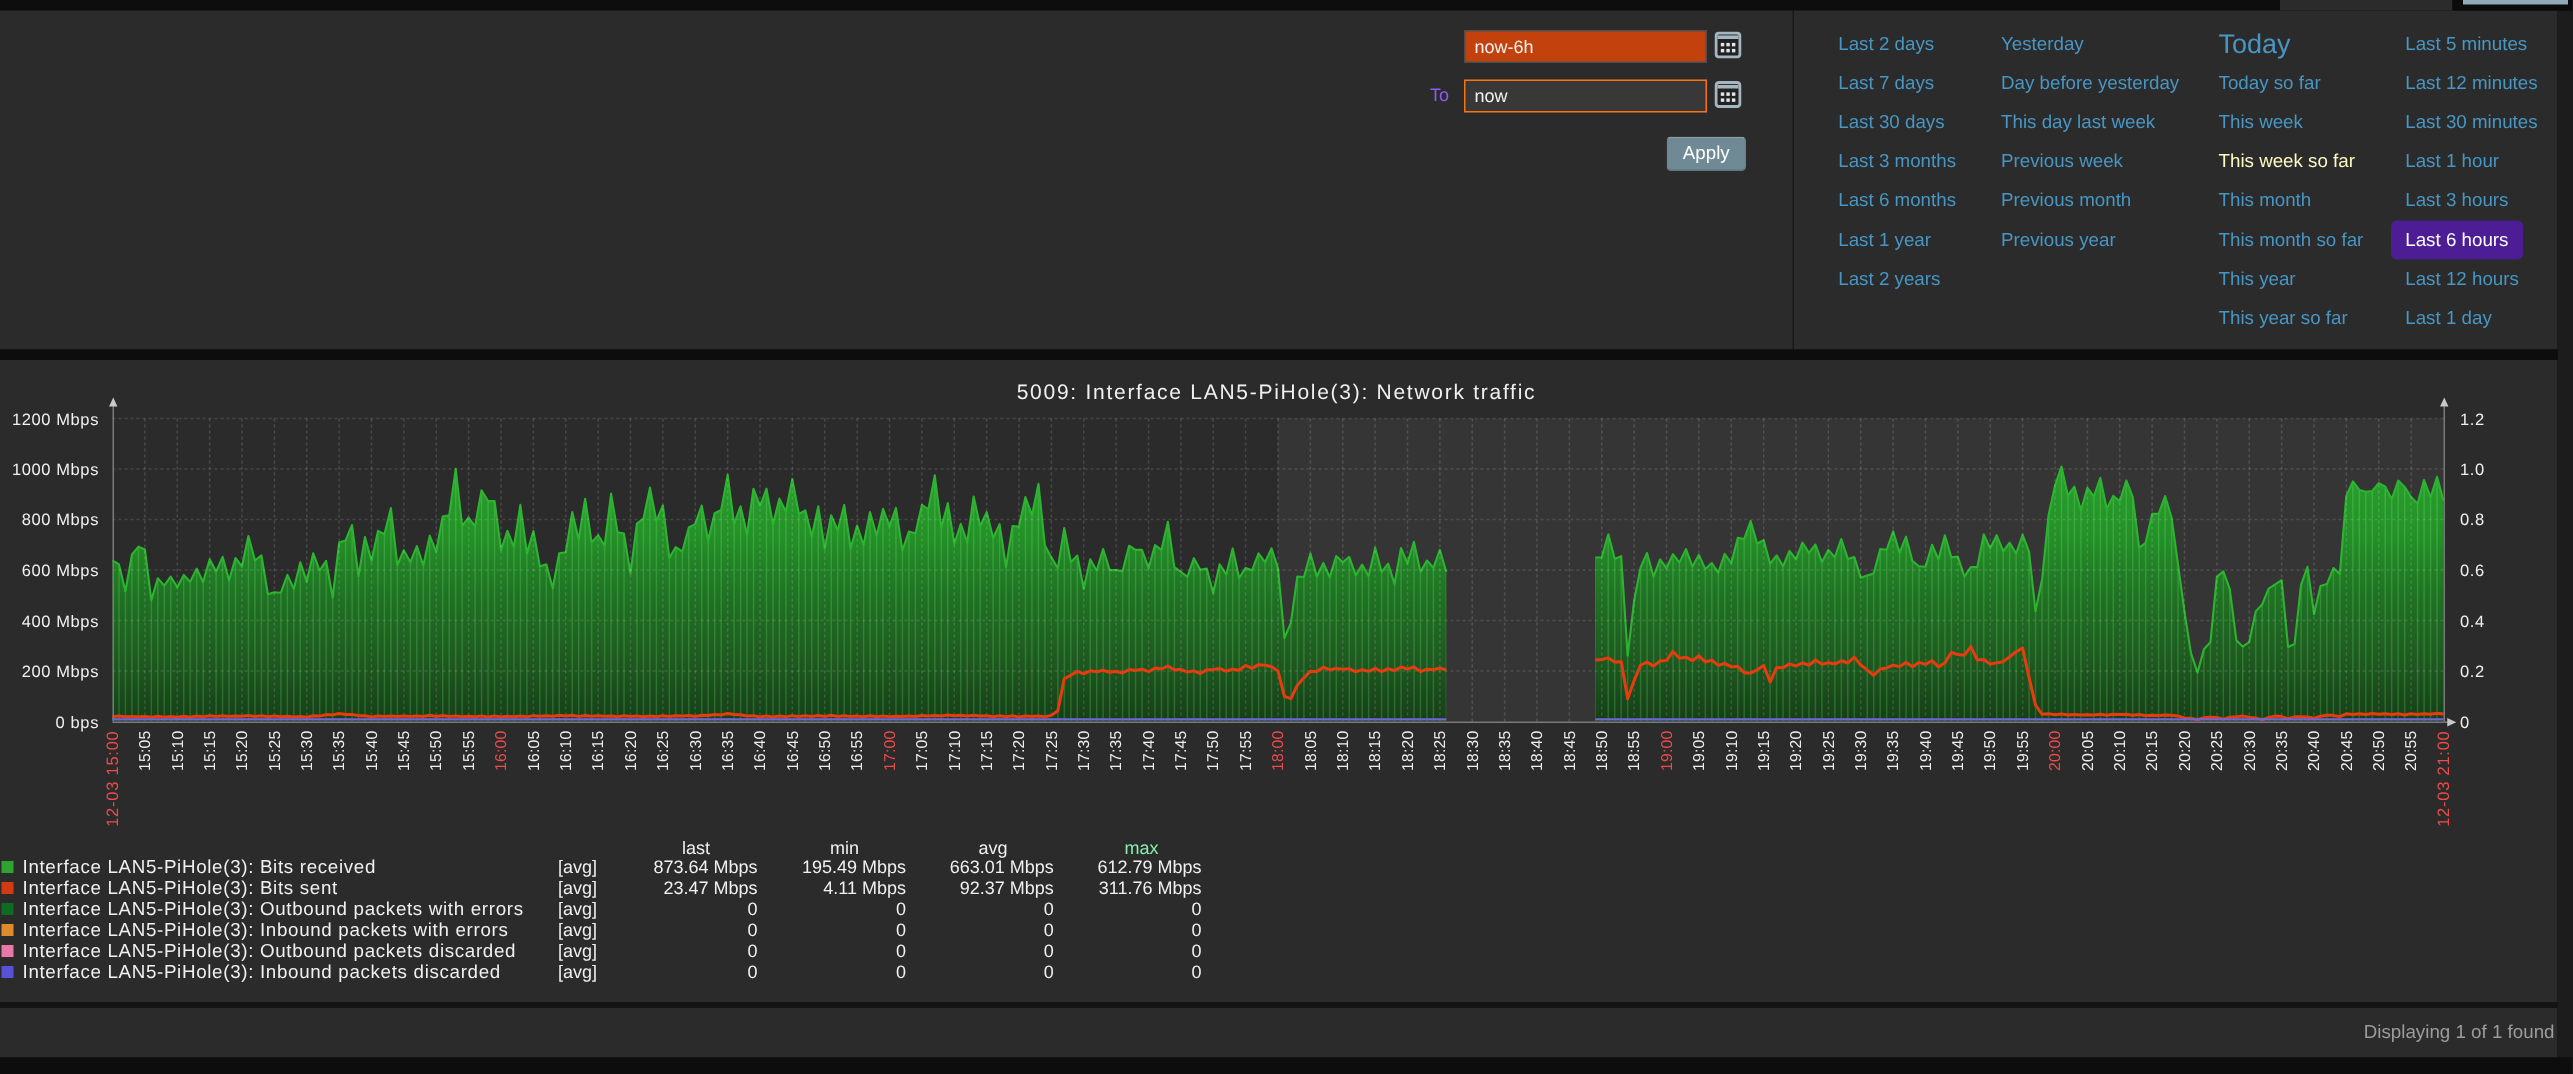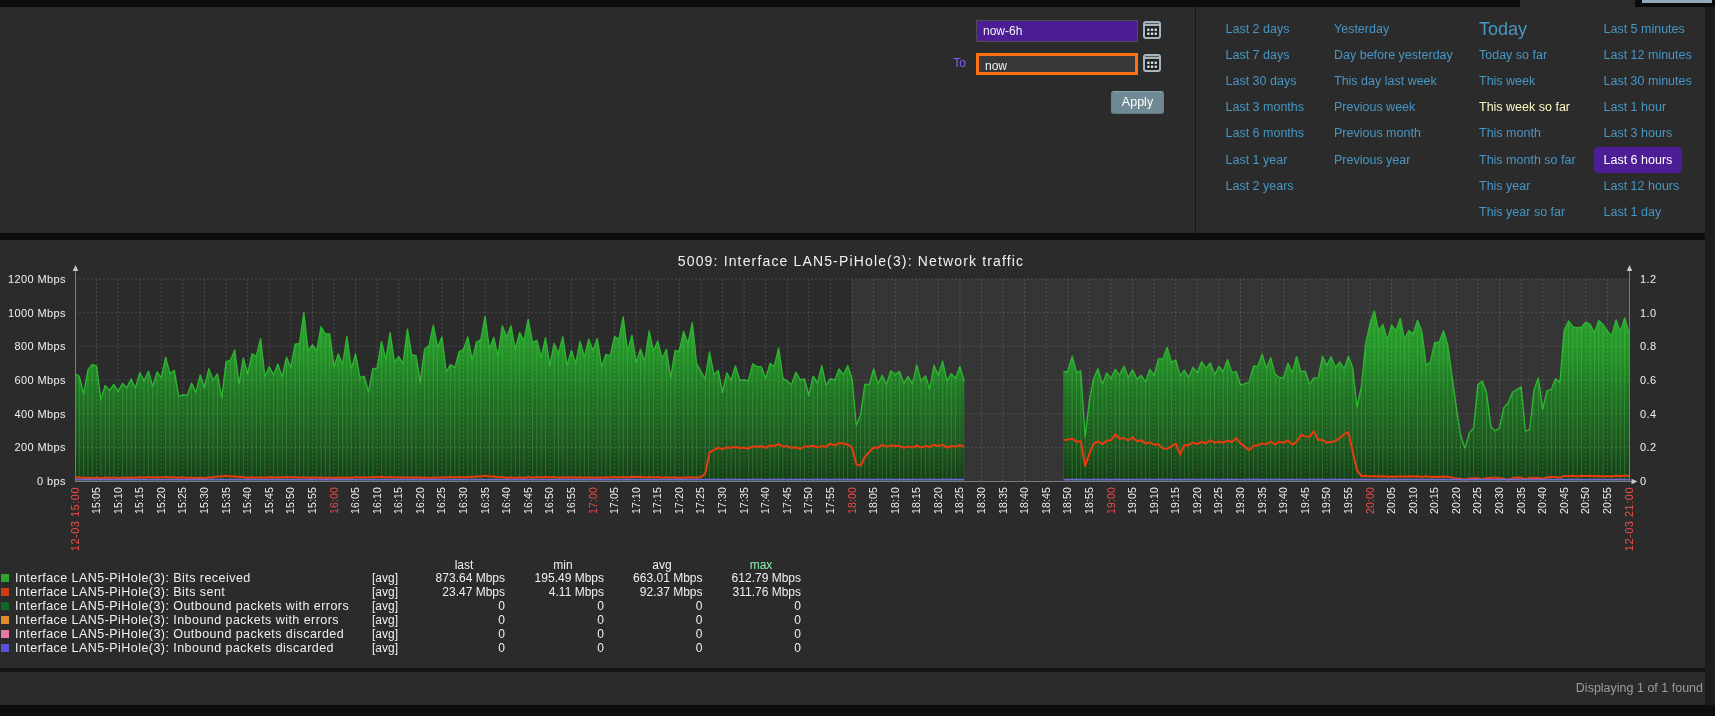--- a/index.html
+++ b/index.html
@@ -10,23 +10,23 @@
 <div class="abs" style="left:0;top:6.5px;width:1704.5px;height:226.5px;background:#2b2b2b"></div>
 <div class="abs" style="left:1520px;top:0;width:115px;height:7px;background:#2b2b2b"></div>
 <div class="abs" style="left:0;top:240px;width:1704.5px;height:428px;background:#2b2b2b"></div>
 <div class="abs" style="left:0;top:671.5px;width:1704.5px;height:33.5px;background:#2b2b2b"></div>
 <div class="abs" style="left:1704.5px;top:7px;width:10.5px;height:698px;background:#1c1c1c"></div>
 
 <div class="abs" style="left:1635px;top:0;width:80px;height:7px;background:#0b0b0b"></div>
 <div class="abs" style="left:1641.5px;top:0;width:70.5px;height:2.6px;background:#93abb8"></div>
 
 <div class="abs" style="left:967px;top:22px;width:50px;text-align:right;color:#4d7c0f;font-size:12px">From</div>
-<div class="abs" style="left:976px;top:19.5px;width:162px;height:22px;background:#4c1d95;border:1px solid #4f4f4f;color:#f2f2f2;font-size:12px;line-height:20px;padding-left:6px">now-6h</div>
+<div class="abs" style="left:976px;top:19.5px;width:162px;height:22px;background:#c2410c;border:1px solid #4f4f4f;color:#f2f2f2;font-size:12px;line-height:20px;padding-left:6px">now-6h</div>
 <div class="abs" style="left:916px;top:55.5px;width:50px;text-align:right;color:#8b5cf6;font-size:12px">To</div>
-<div class="abs" style="left:976px;top:53px;width:162px;height:22px;background:#383838;border:3px solid #f97316;color:#f2f2f2;font-size:12px;line-height:20px;padding-left:6px">now</div>
+<div class="abs" style="left:976px;top:53px;width:162px;height:22px;background:#383838;border:1px solid #f97316;color:#f2f2f2;font-size:12px;line-height:20px;padding-left:6px">now</div>
 <svg class="abs" style="left:1143px;top:20.5px" width="18" height="18" viewBox="0 0 18 18">
     <rect x="1" y="1" width="16" height="16" rx="2" fill="#222" stroke="#a5b6c0" stroke-width="2"></rect>
     <rect x="2" y="2.6" width="14" height="2.4" fill="#a5b6c0"></rect>
     <g fill="#dfe5e9">
       <rect x="4.2" y="7.6" width="2.3" height="2.3"></rect>
       <rect x="7.9" y="7.6" width="2.3" height="2.3"></rect>
       <rect x="11.6" y="7.6" width="2.3" height="2.3"></rect>
       <rect x="4.2" y="11.6" width="2.3" height="2.3"></rect>
       <rect x="7.9" y="11.6" width="2.3" height="2.3"></rect>
       <rect x="11.6" y="11.6" width="2.3" height="2.3"></rect>

